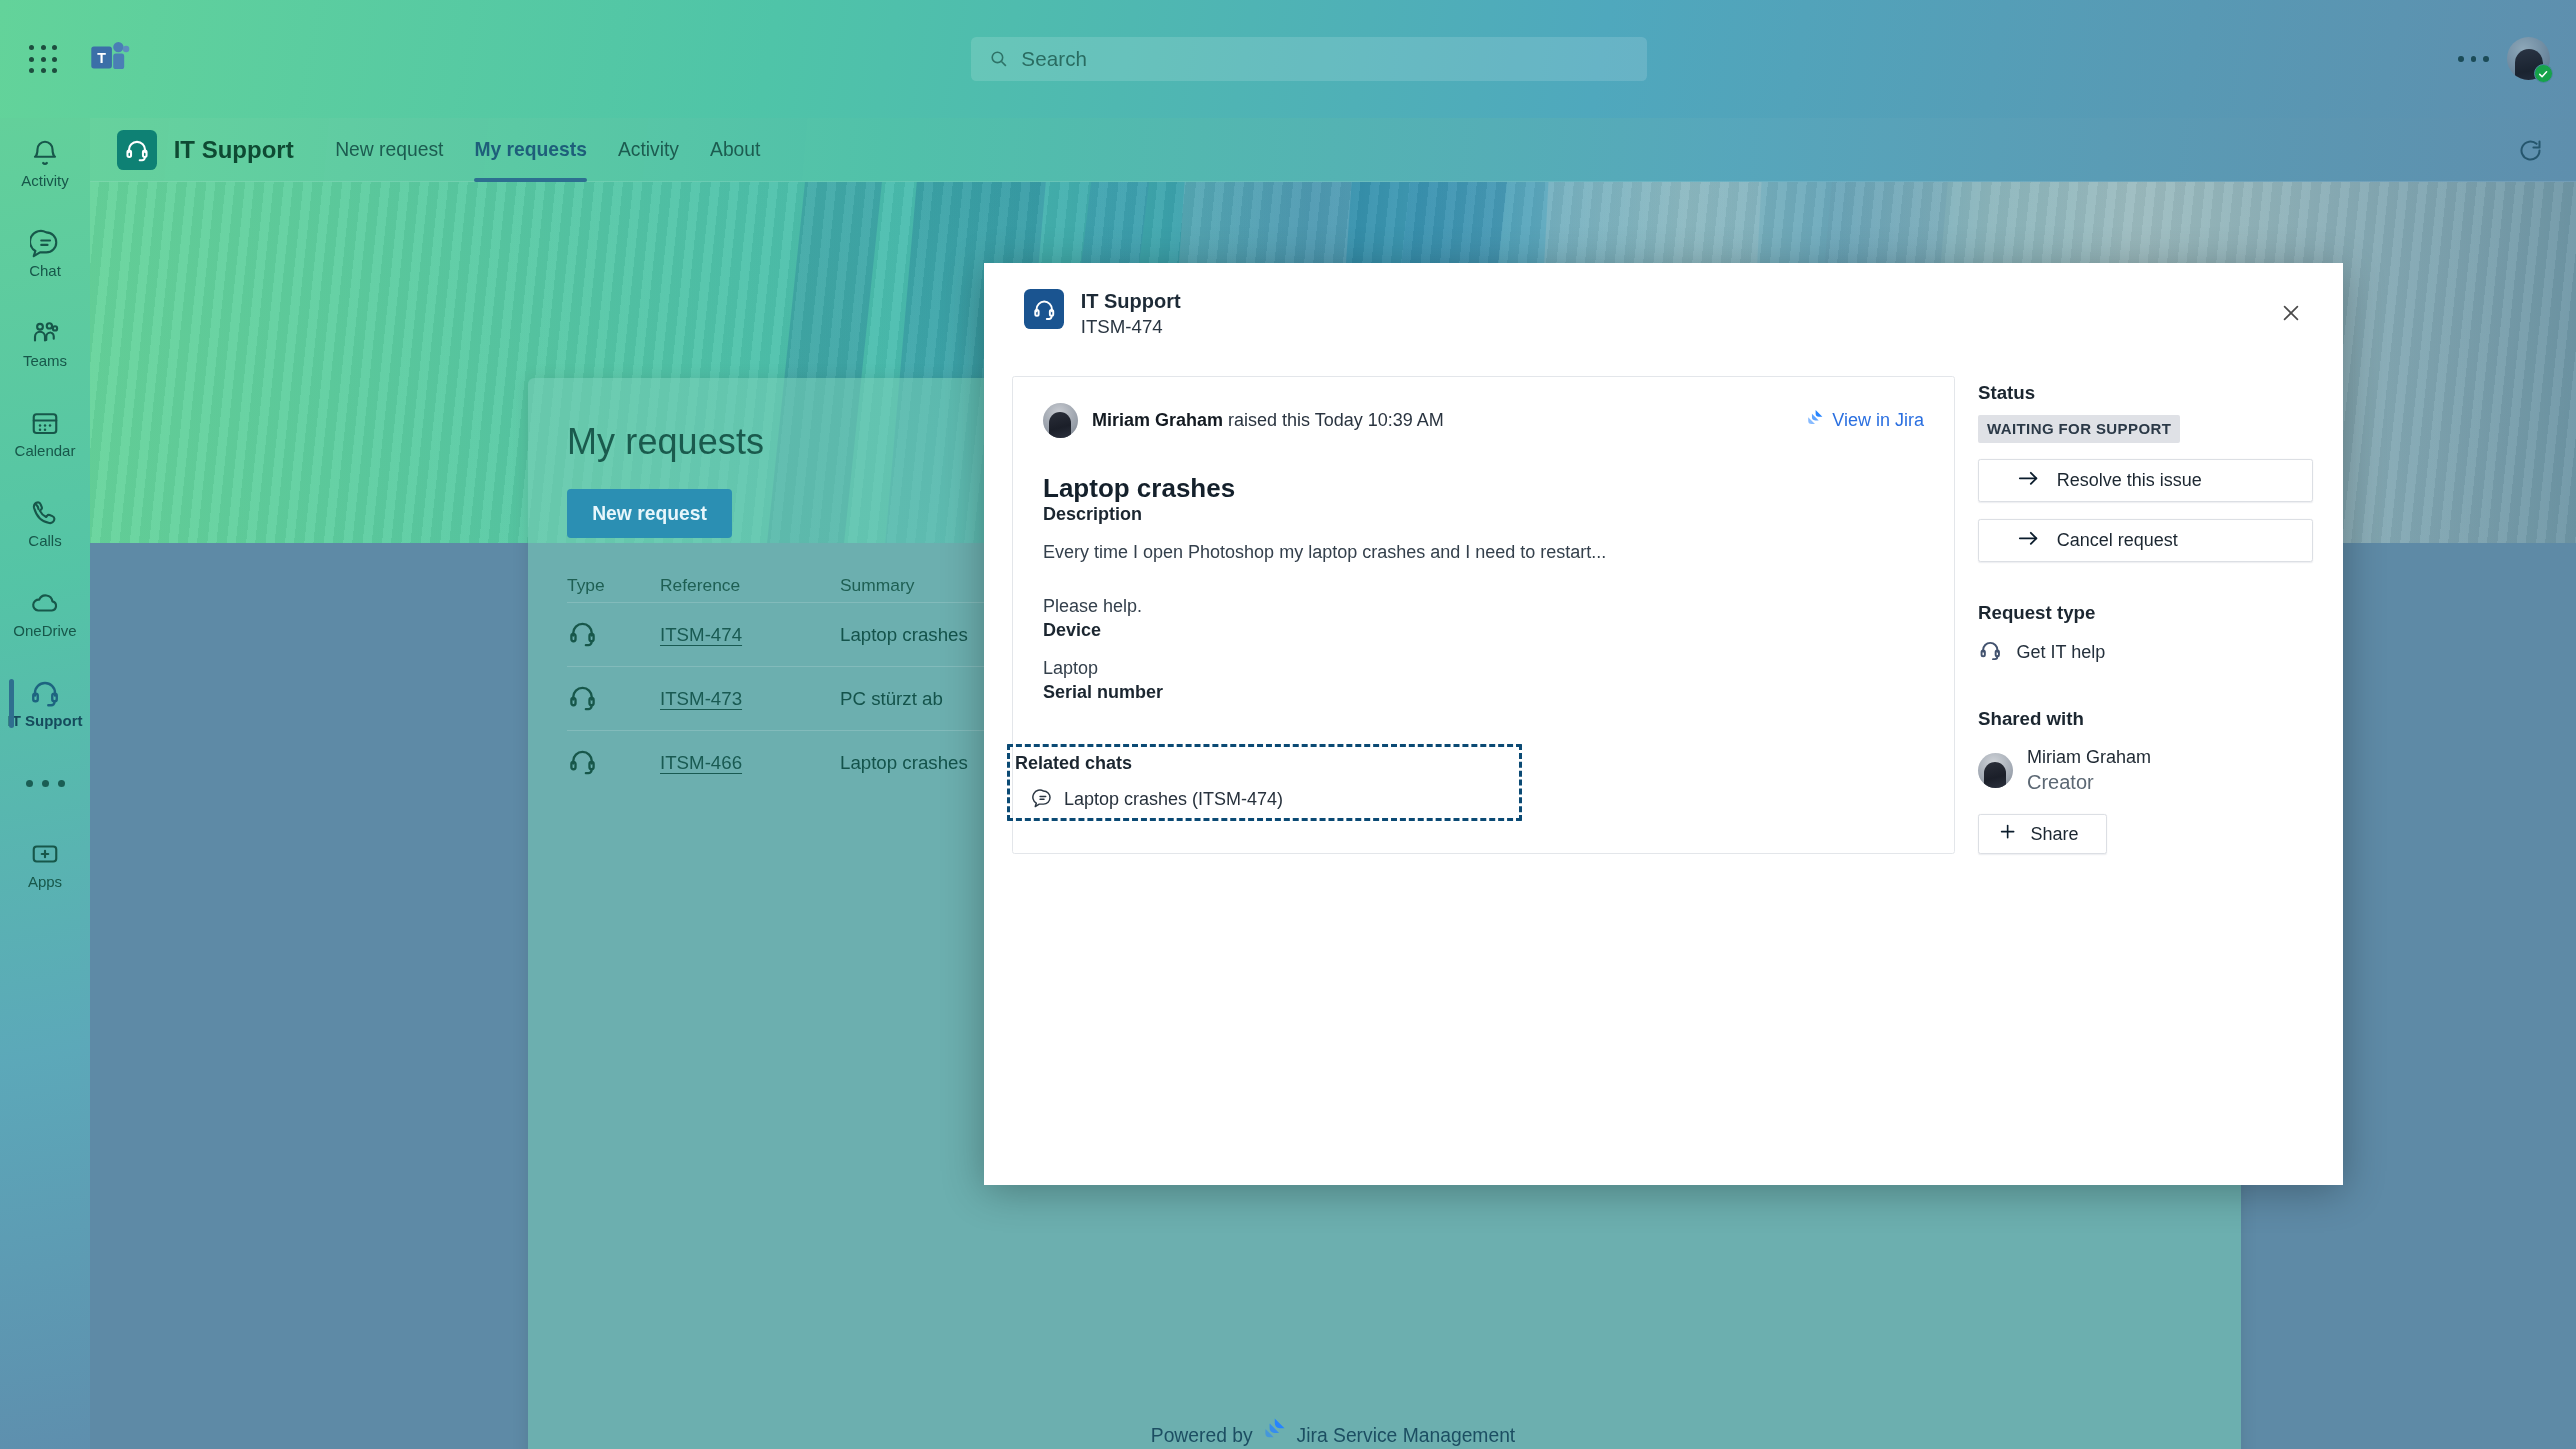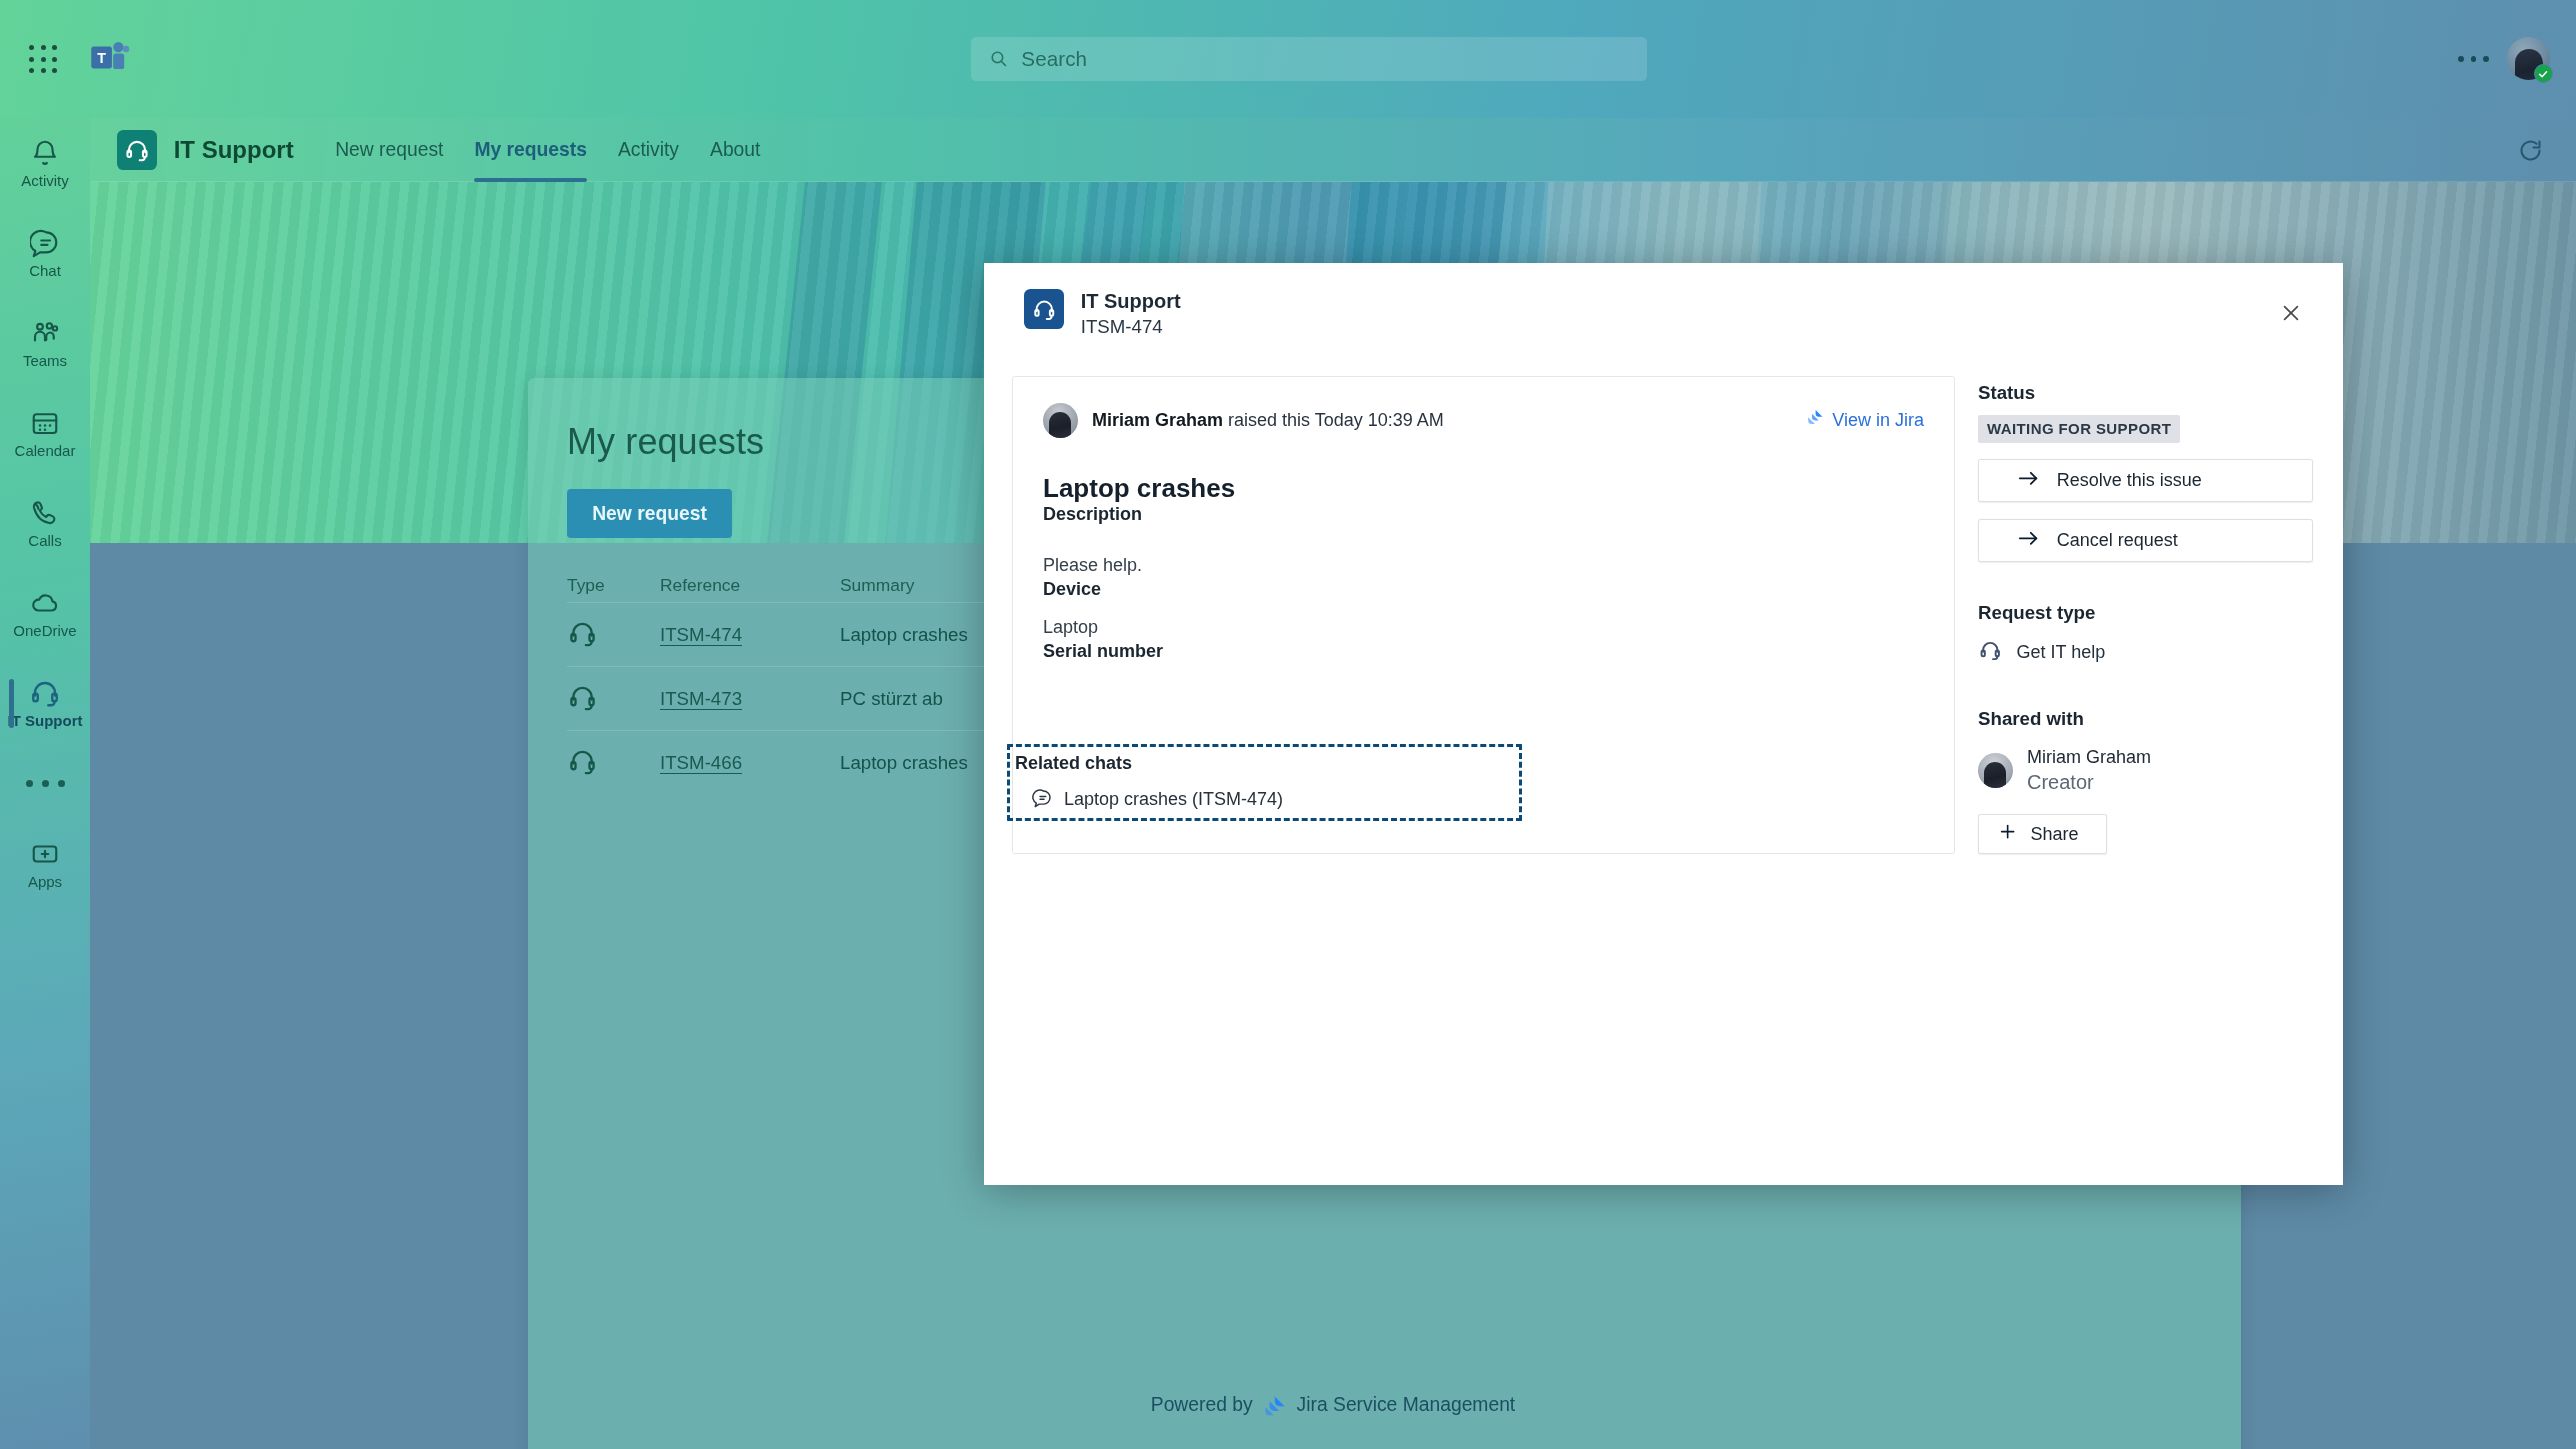--- a/index.html
+++ b/index.html
@@ -158,22 +158,22 @@
   .col-type { width: 93px; }
   .col-ref  { width: 180px; }
   .col-sum  { width: 386px; }
   .req-row .col-type svg { width: 31px; height: 31px; }
   .req-ref {
     font-size: 18.7px; color: #195a52; text-decoration: underline; text-underline-offset: 3.9px;
   }
   .req-sum { font-size: 18.7px; color: #14534b; }
 
   .footer-powered {
-    position: absolute; left: 50%; transform: translateX(-50%); bottom: 24px;
-    font-size: 19.3px; color: #1c4e62; display: flex; align-items: flex-start; gap: 9px;
+    position: absolute; left: 50%; transform: translateX(-50%); bottom: 2px;
+    font-size: 19.3px; color: #1c4e62; display: flex; align-items: flex-end; gap: 9px;
     white-space: nowrap;
   }
   .footer-powered svg { width: 26px; height: 26px; }
 
   
   .dialog {
     position: absolute; left: 984px; top: 263px; width: 1359px; height: 922px;
     background: #ffffff;
     box-shadow: 0 6.4px 39px rgba(0,0,0,0.30);
     z-index: 40;
@@ -572,20 +572,21 @@
                 <path d="M4 11.6 12.4 20H8.1A4.1 4.1 0 0 1 4 15.9v-4.3z" fill="#2684ff" opacity=".55"></path>
               </svg>
             </span>
             <span>View in Jira</span>
           </div>
         </div>
 
         <div class="issue-title">Laptop crashes</div>
 
         <div class="fld-label">Description</div>
+        <div class="fld-value">Every time I open Photoshop my laptop crashes and I need to restart...</div>
         <div class="fld-value gap">Please help.</div>
 
         <div class="fld-label">Device</div>
         <div class="fld-value">Laptop</div>
 
         <div class="fld-label">Serial number</div>
       </div>
 
       <div class="side-col">
         <div class="side-h">Status</div>

